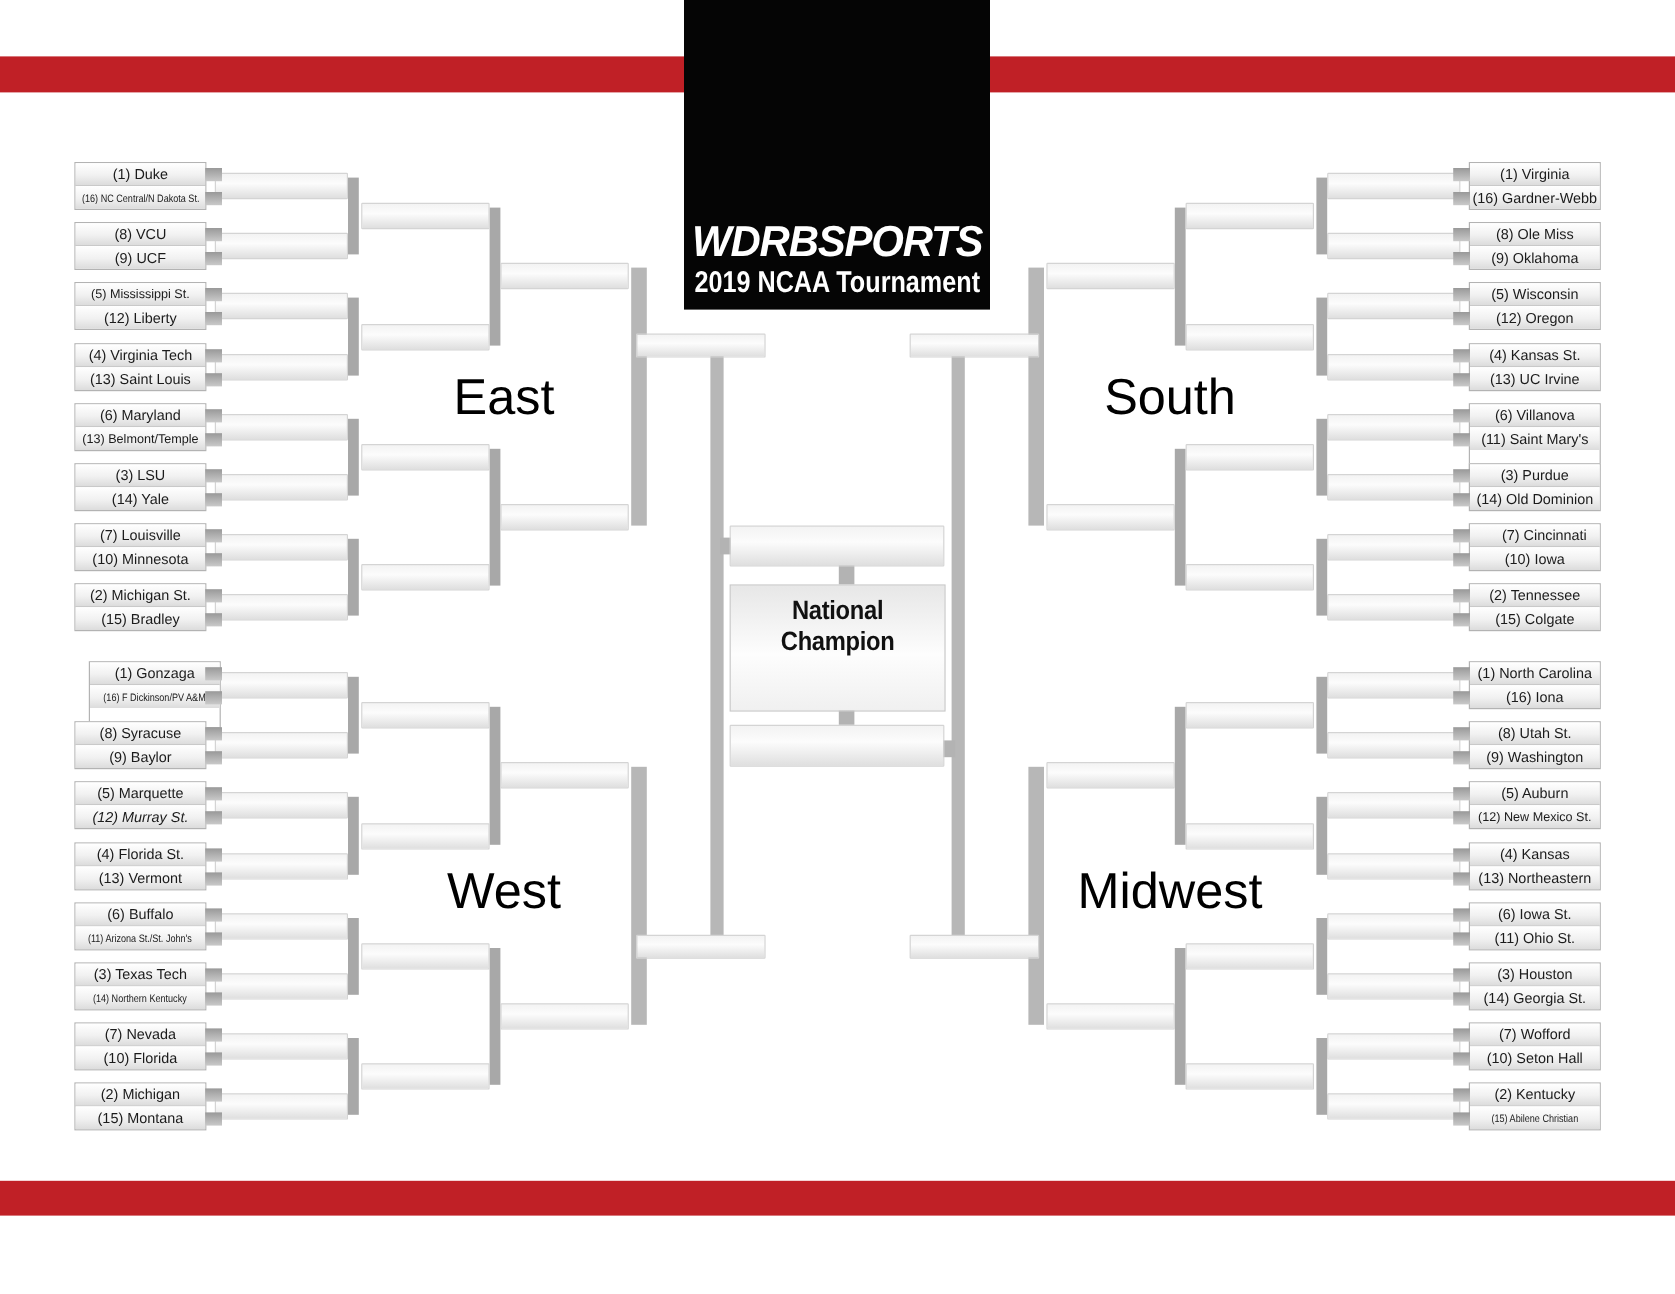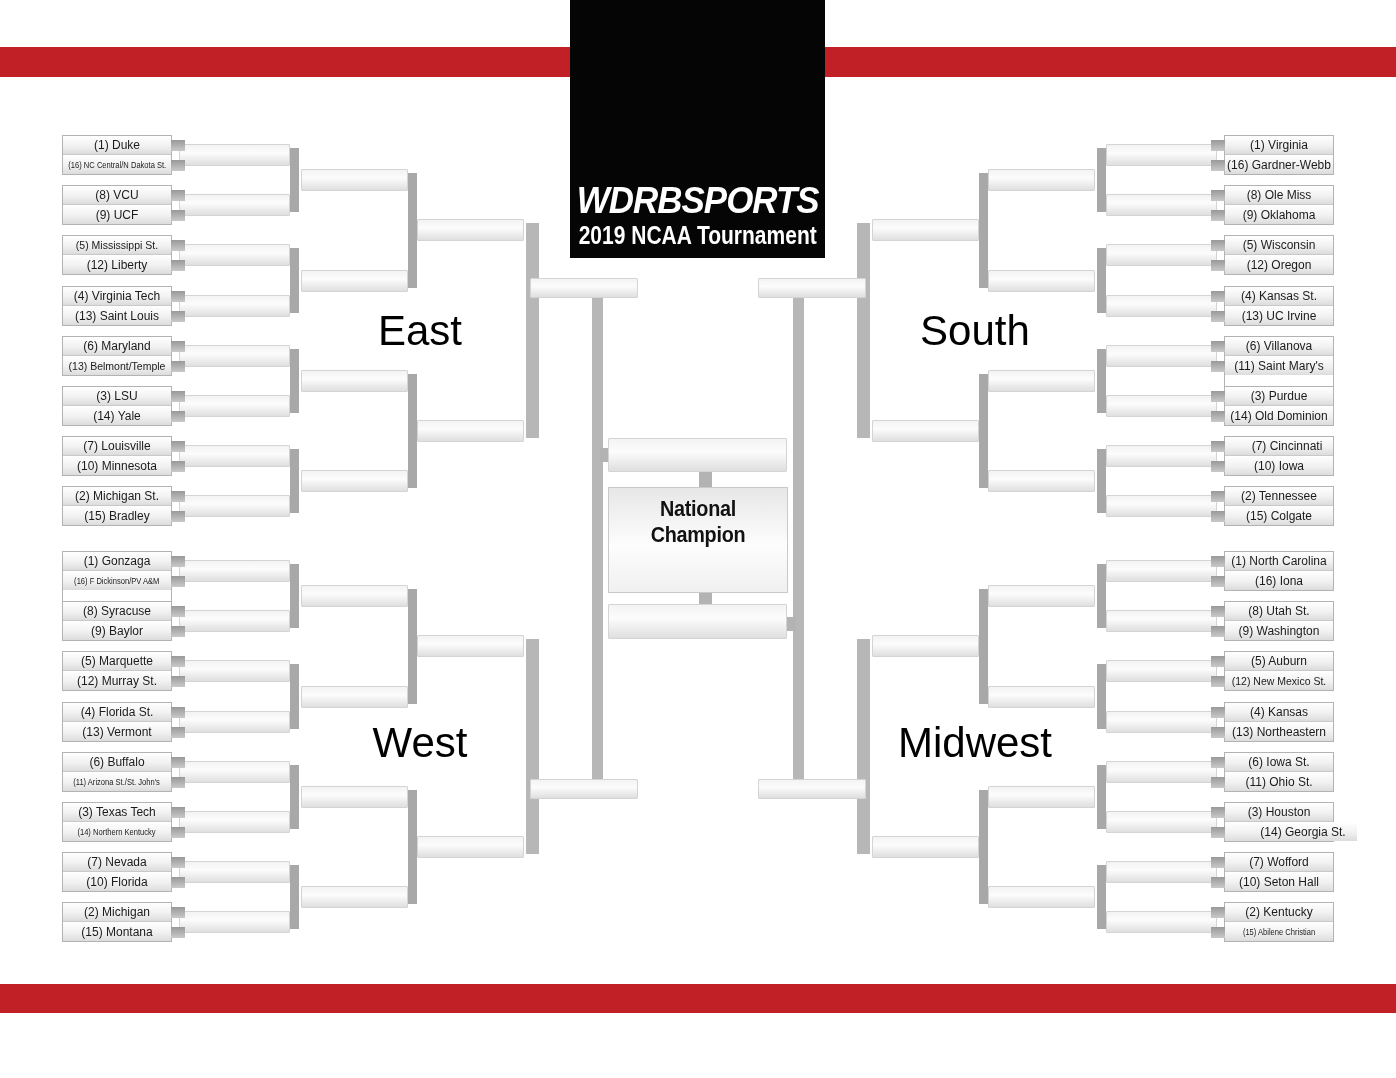--- a/index.html
+++ b/index.html
@@ -306,21 +306,21 @@
       <div class="bar" style="left: 179px; top: 811px; width: 111px; height: 22px;"></div>
       <div class="bar" style="left: 179px; top: 861px; width: 111px; height: 22px;"></div>
       <div class="bar" style="left: 179px; top: 911px; width: 111px; height: 22px;"></div>
       <div class="bar" style="left: 301px; top: 585px; width: 107px; height: 22px;"></div>
       <div class="bar" style="left: 301px; top: 686px; width: 107px; height: 22px;"></div>
       <div class="bar" style="left: 301px; top: 786px; width: 107px; height: 22px;"></div>
       <div class="bar" style="left: 301px; top: 886px; width: 107px; height: 22px;"></div>
       <div class="bar" style="left: 417px; top: 635px; width: 107px; height: 22px;"></div>
       <div class="bar" style="left: 417px; top: 836px; width: 107px; height: 22px;"></div>
       <div class="bar" style="left: 530px; top: 779px; width: 108px; height: 20px;"></div>
-      <div class="pair" style="left: 62px; top: 551px; width: 110px; height: 56px;">
+      <div class="pair" style="left: 74px; top: 551px; width: 110px; height: 56px;">
         <div class="row row-top" style="position: static;">
           <span class="">(1) Gonzaga</span>
         </div>
         <div class="row" style="position: static;">
           <span class="xs">(16) F Dickinson/PV A&amp;M</span>
         </div>
       </div>
       <div class="tab" style="left: 171px; top: 556px; width: 14px; height: 11px;"></div>
       <div class="tab" style="left: 171px; top: 576px; width: 14px; height: 11px;"></div>
       <div class="pair" style="left: 62px; top: 601px; width: 110px; height: 40px;">
@@ -330,21 +330,21 @@
         <div class="row" style="position: static;">
           <span class="">(9) Baylor</span>
         </div>
       </div>
       <div class="tab" style="left: 171px; top: 606px; width: 14px; height: 11px;"></div>
       <div class="tab" style="left: 171px; top: 626px; width: 14px; height: 11px;"></div>
       <div class="pair" style="left: 62px; top: 651px; width: 110px; height: 40px;">
         <div class="row row-top" style="position: static;">
           <span class="">(5) Marquette</span>
         </div>
-        <div class="row" style="position: static;">
+        <div class="row" style="position: static; font-style: italic;">
           <span class="">(12) Murray St.</span>
         </div>
       </div>
       <div class="tab" style="left: 171px; top: 656px; width: 14px; height: 11px;"></div>
       <div class="tab" style="left: 171px; top: 676px; width: 14px; height: 11px;"></div>
       <div class="pair" style="left: 62px; top: 702px; width: 110px; height: 40px;">
         <div class="row row-top" style="position: static;">
           <span class="">(4) Florida St.</span>
         </div>
         <div class="row" style="position: static;">
@@ -462,21 +462,21 @@
         <div class="row" style="position: static;">
           <span class="">(11) Ohio St.</span>
         </div>
       </div>
       <div class="tab" style="left: 1211px; top: 757px; width: 14px; height: 11px;"></div>
       <div class="tab" style="left: 1211px; top: 777px; width: 14px; height: 11px;"></div>
       <div class="pair" style="left: 1224px; top: 802px; width: 110px; height: 40px;">
         <div class="row row-top" style="position: static;">
           <span class="">(3) Houston</span>
         </div>
-        <div class="row" style="position: static; padding-left: 24px;">
+        <div class="row" style="position: static;">
           <span class="">(14) Georgia St.</span>
         </div>
       </div>
       <div class="tab" style="left: 1211px; top: 807px; width: 14px; height: 11px;"></div>
       <div class="tab" style="left: 1211px; top: 827px; width: 14px; height: 11px;"></div>
       <div class="pair" style="left: 1224px; top: 852px; width: 110px; height: 40px;">
         <div class="row row-top" style="position: static;">
           <span class="">(7) Wofford</span>
         </div>
         <div class="row" style="position: static;">

